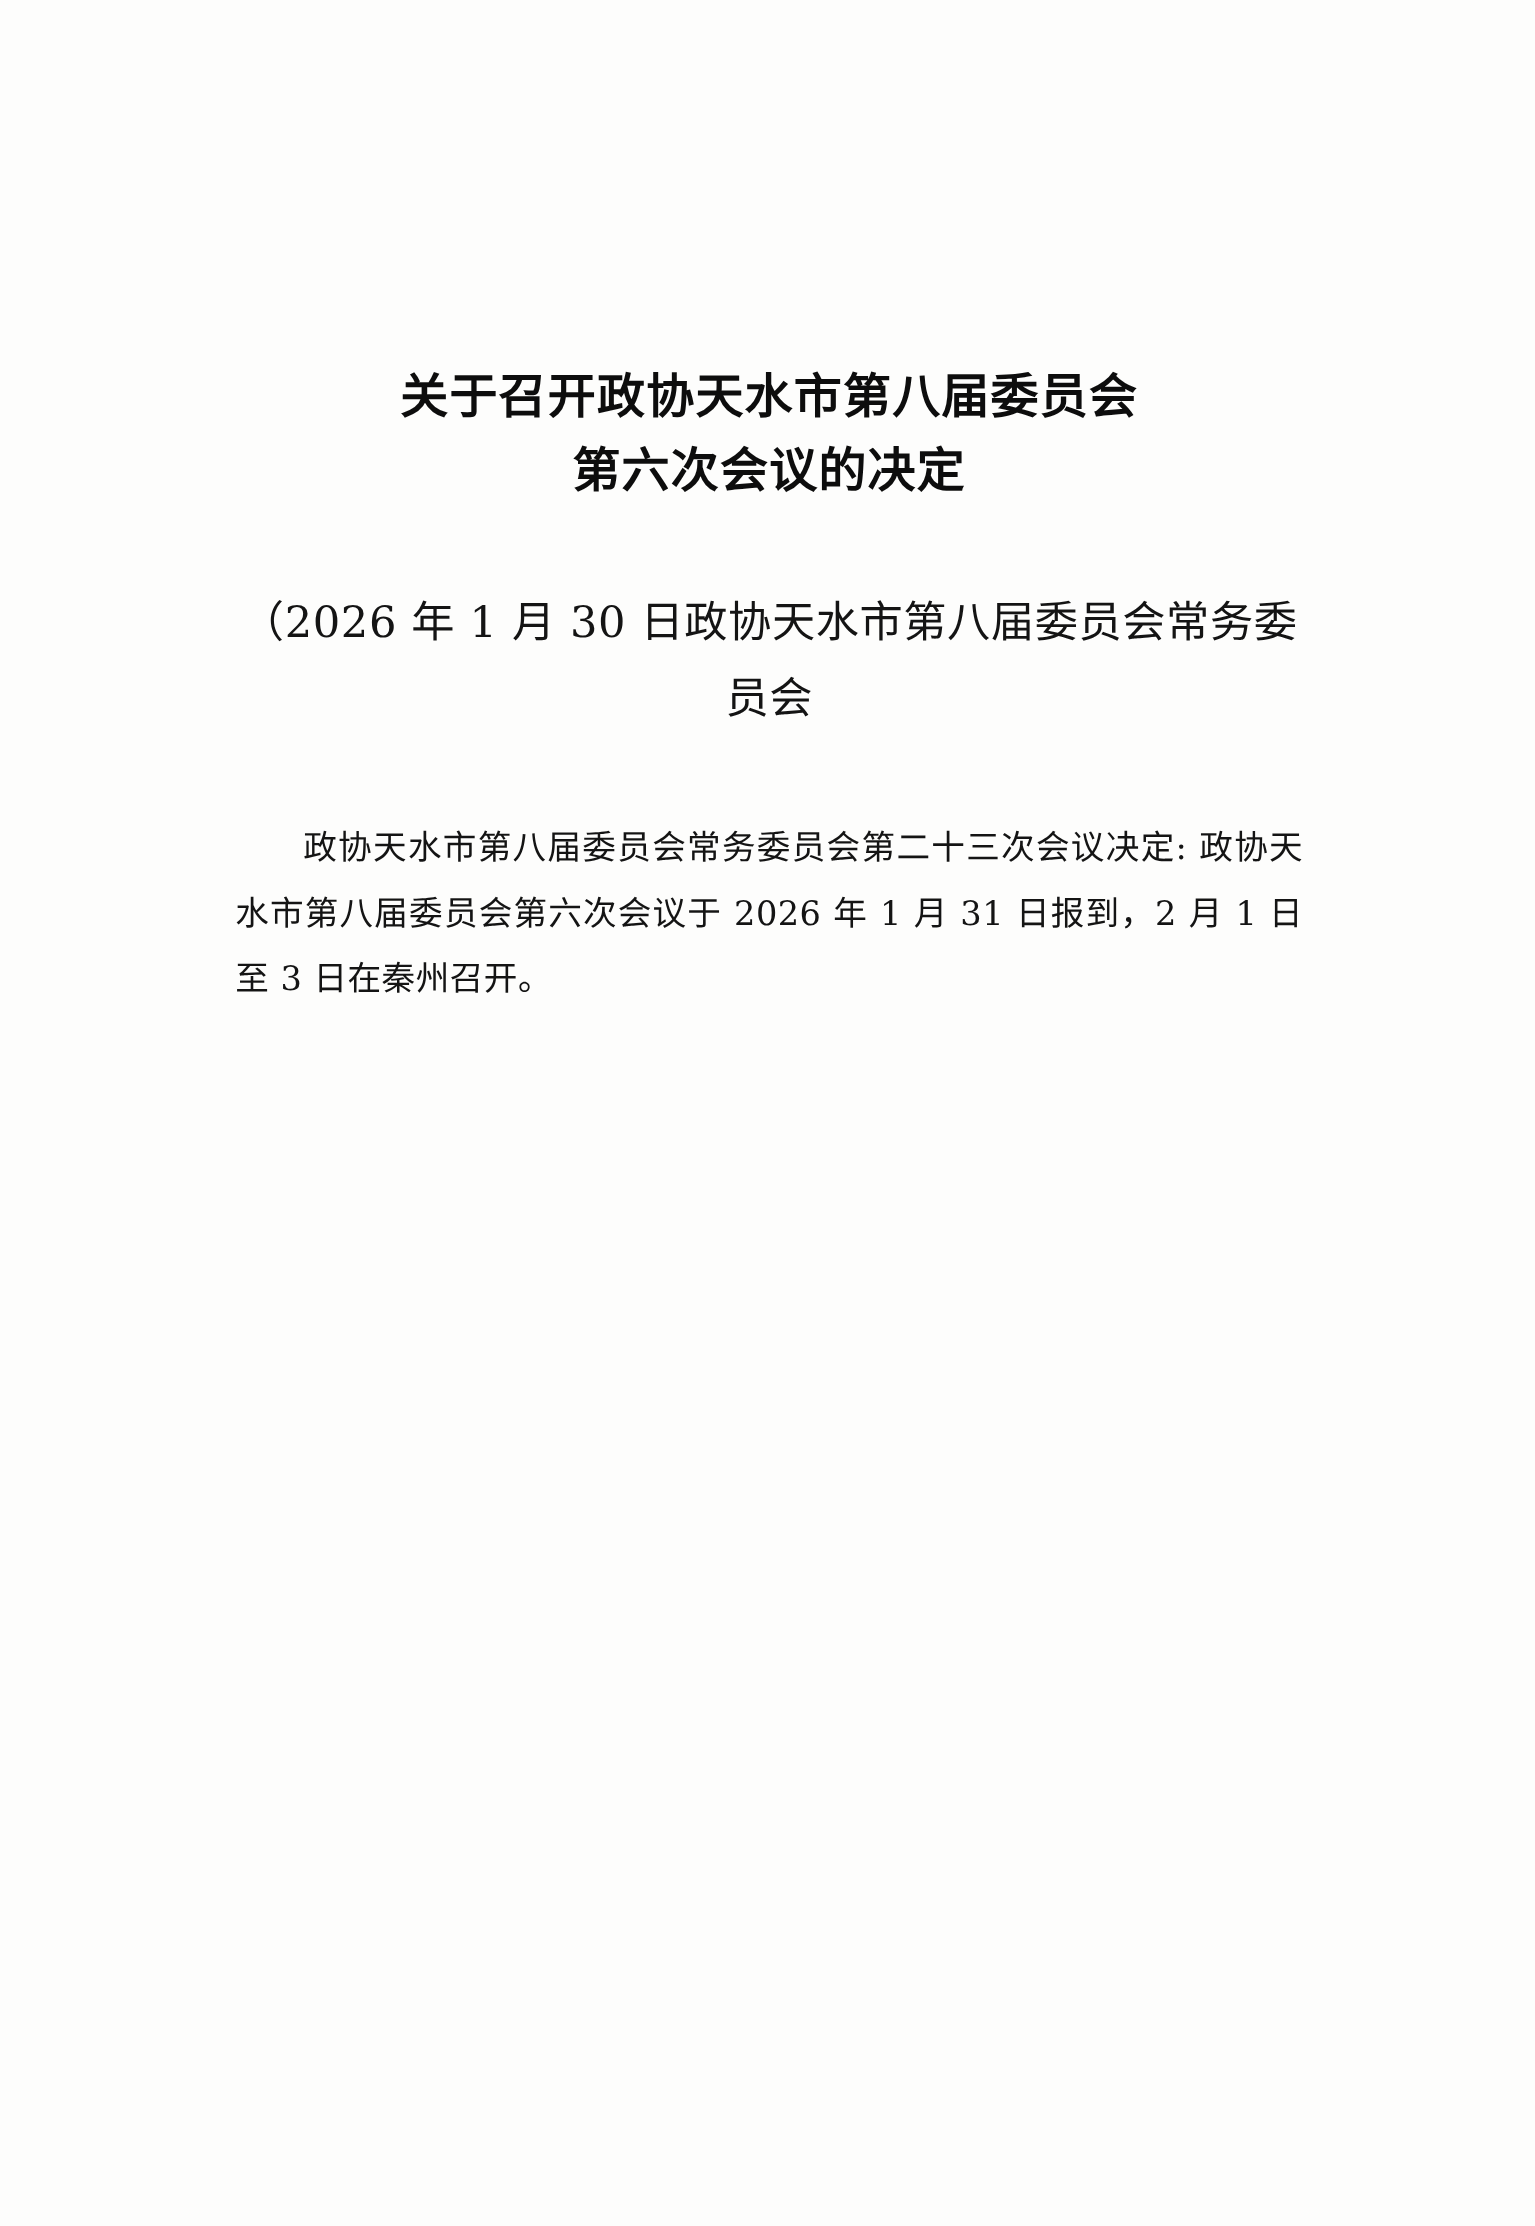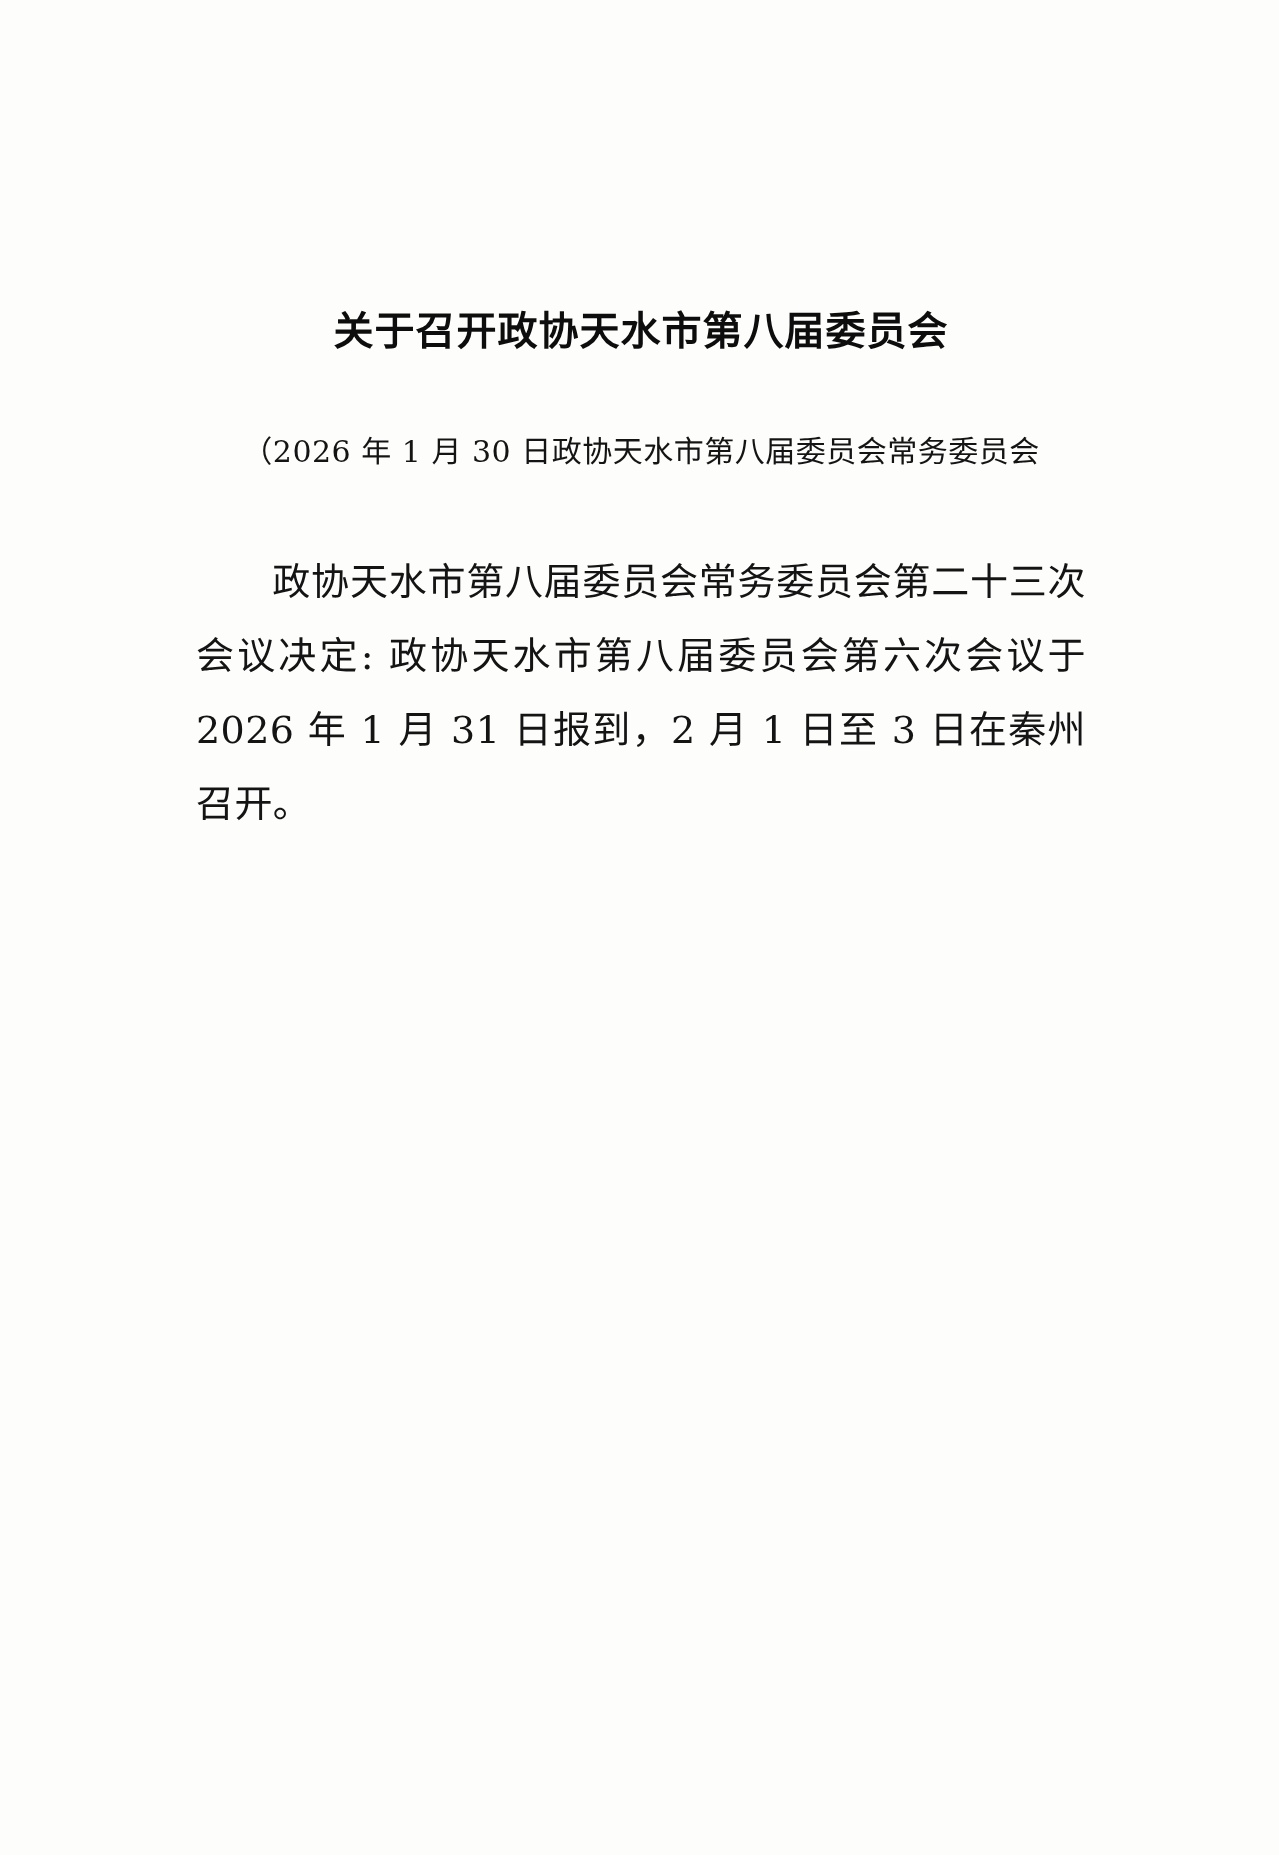--- a/index.html
+++ b/index.html
@@ -37,52 +37,53 @@
     line-height: 1.55;
     color: #0d0d0d;
   }
   .title .line {
     display: block;
   }
   .subtitle {
     margin: 0;
     padding-top: 64px;
     text-align: center;
-    font-size: 30px;
+    font-size: 36px;
     font-weight: 400;
     line-height: 1.75;
     color: #141414;
     letter-spacing: 0.5px;
   }
   .subtitle .line {
     display: block;
   }
   .para {
     margin: 0;
     padding-top: 66px;
-    font-size: 38px;
+    font-size: 28px;
     line-height: 1.95;
     text-align: justify;
     text-justify: inter-ideograph;
     letter-spacing: 0.4px;
     color: #141414;
   }
   .para .indent {
     display: inline-block;
     width: 2em;
   }
 </style>
 </head>
 <body>
 
 <div class="page">
   <div class="doc-body">
 
     <h1 class="title">
       <span class="line">关于召开政协天水市第八届委员会</span>
+      <span class="line">第六次会议的决定</span>
     </h1>
 
     <div class="subtitle">
       <span class="line">（2026 年 1 月 30 日政协天水市第八届委员会常务委员会</span>
     </div>
 
     <p class="para"><span class="indent"></span><span>政协天水市第八届委员会常务委员会第二十三次会议决定: 政协天水市第八届委员会第六次会议于 2026 年 1 月 31 日报到，2 月 1 日至 3 日在秦州召开。</span></p>
 
   </div>
 </div>

